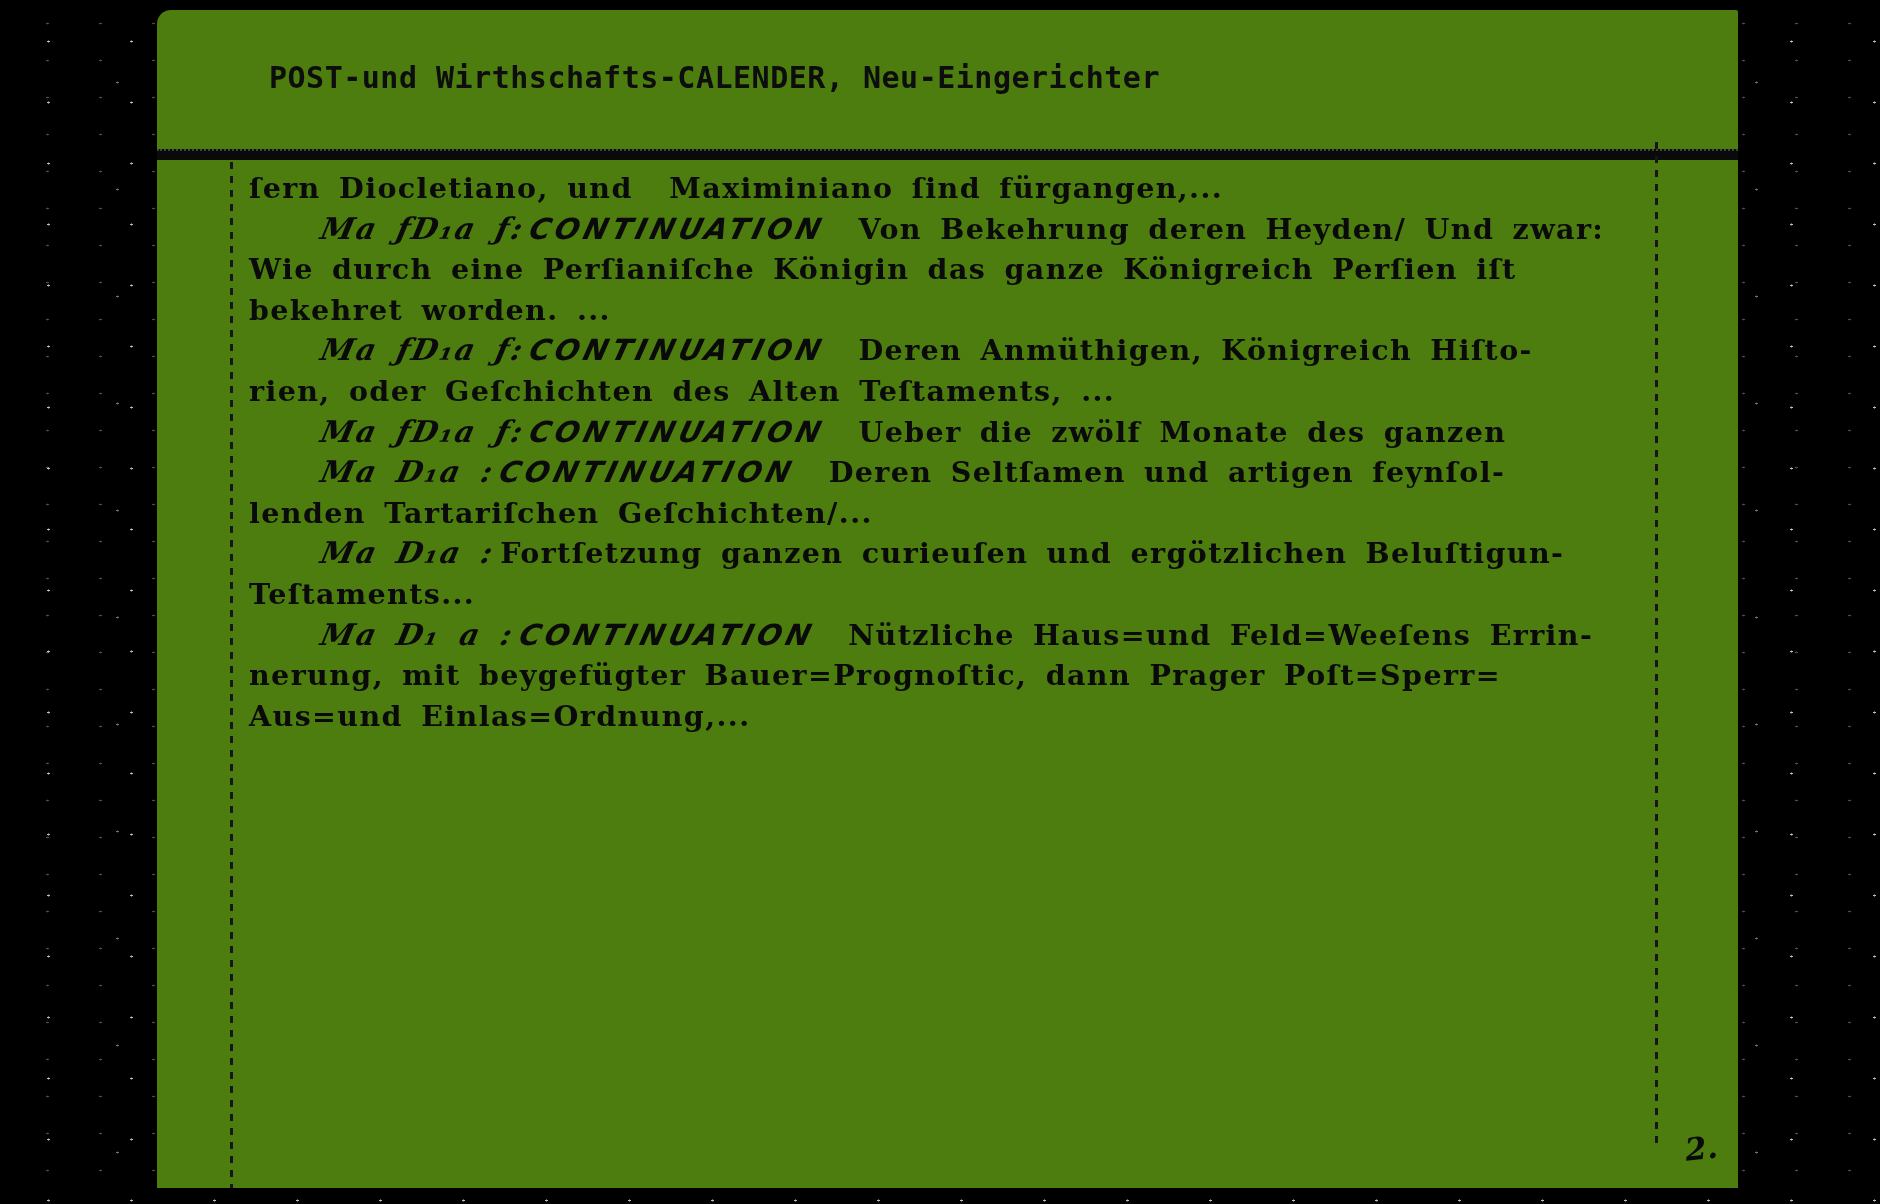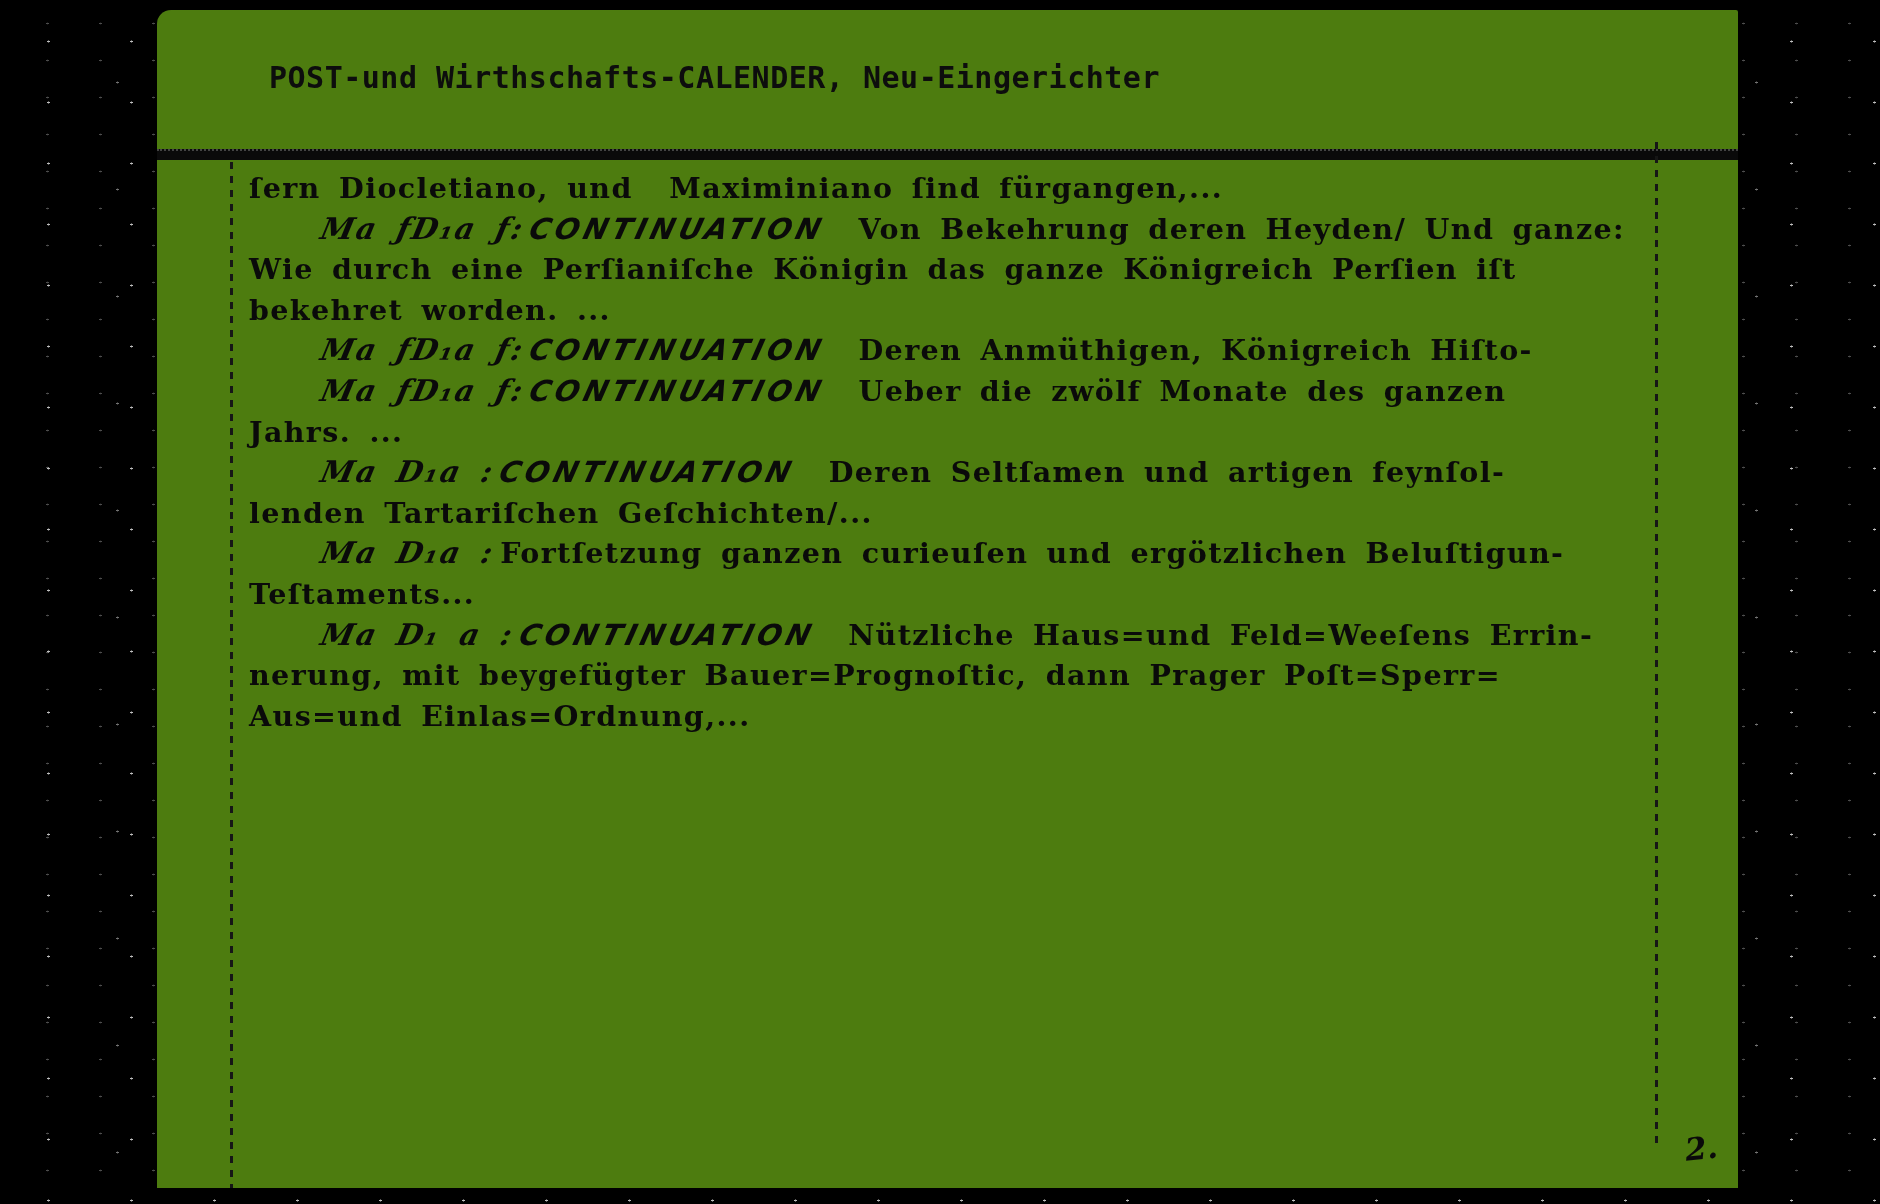--- a/index.html
+++ b/index.html
@@ -67,32 +67,32 @@
   <div class="header-title">POST-und Wirthschafts-CALENDER, Neu-Eingerichter</div>
 
   <div class="h-rule"></div>
   <div class="v-rule left"></div>
   <div class="v-rule right"></div>
 
   <div class="textblock">
 
     <div class="line"><span>ſern Diocletiano, und  Maximiniano ſind fürgangen,...</span></div>
 
-    <div class="line indent"><span class="ann">Ma ƒD₁a ƒ:</span><span class="cont">CONTINUATION</span><span>Von Bekehrung deren Heyden/ Und ganze:</span></div>
+    <div class="line indent"><span class="ann">Ma ƒD₁a ƒ:</span><span class="cont">CONTINUATION</span><span>Von Bekehrung deren Heyden/ Und zwar:</span></div>
 
     <div class="line"><span>Wie durch eine Perſianiſche Königin das ganze Königreich Perſien iſt</span></div>
 
     <div class="line"><span>bekehret worden. ...</span></div>
 
     <div class="line indent"><span class="ann">Ma ƒD₁a ƒ:</span><span class="cont">CONTINUATION</span><span>Deren Anmüthigen, Königreich Hiſto-</span></div>
 
+    <div class="line"><span>rien, oder Geſchichten des Alten Teſtaments, ...</span></div>
 
     <div class="line indent"><span class="ann">Ma ƒD₁a ƒ:</span><span class="cont">CONTINUATION</span><span>Ueber die zwölf Monate des ganzen</span></div>
 
-    <div class="line"><span>Jahrs. ...</span></div>
 
     <div class="line indent"><span class="ann">Ma D₁a :</span><span class="cont">CONTINUATION</span><span>Deren Seltſamen und artigen feynſol-</span></div>
 
     <div class="line"><span>lenden Tartariſchen Geſchichten/...</span></div>
 
     <div class="line indent"><span class="ann">Ma D₁a :</span><span>Fortſetzung ganzen curieuſen und ergötzlichen Beluſtigun-</span></div>
 
 
     <div class="line"><span>Teſtaments...</span></div>
 

